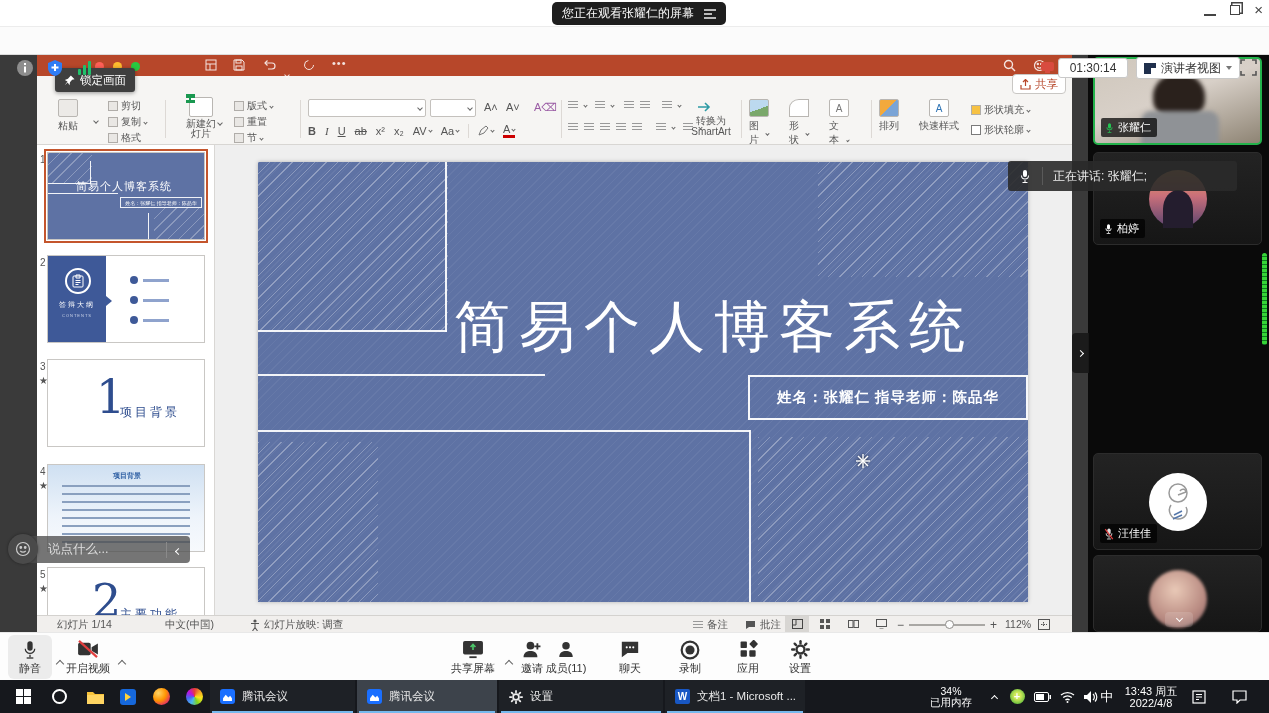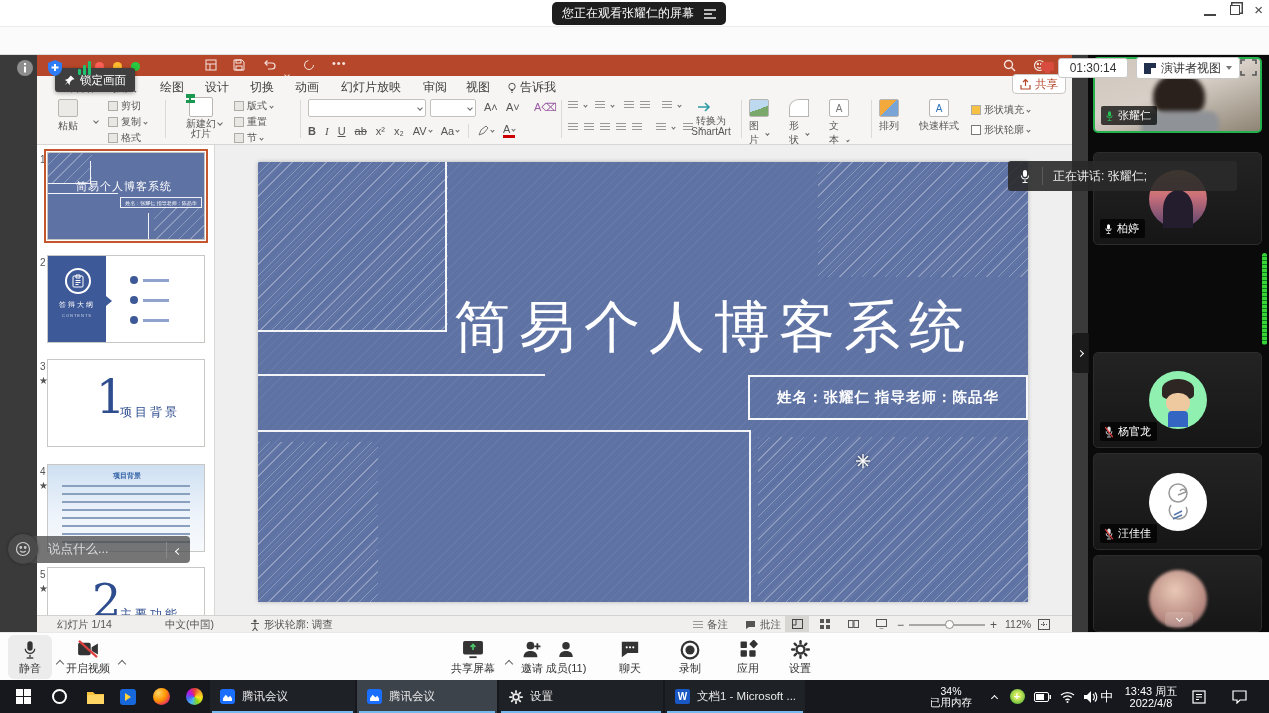--- a/index.html
+++ b/index.html
@@ -192,38 +192,20 @@
     <span class="abs tb-ico" style="left:996px">
         <svg width="13" height="13" viewBox="0 0 13 13" fill="none" stroke="#fff" stroke-width="1.2">
           <circle cx="6.5" cy="6.5" r="5"></circle>
           <circle cx="4.8" cy="5" r="0.6" fill="#fff"></circle>
           <circle cx="8.2" cy="5" r="0.6" fill="#fff"></circle>
           <path d="M4.3 8c1.3 1.4 3.1 1.4 4.4 0"></path>
         </svg>
       </span>
   </div>
 
-  <div class="abs" id="tabsrow">
-    <span class="tab" style="left:33px">开始</span>
-    <span class="tab" style="left:76px">插入</span>
-    <span class="tab" style="left:123px">绘图</span>
-    <span class="tab" style="left:168px">设计</span>
-    <span class="tab" style="left:213px">切换</span>
-    <span class="tab" style="left:258px">动画</span>
-    <span class="tab" style="left:304px">幻灯片放映</span>
-    <span class="tab" style="left:386px">审阅</span>
-    <span class="tab" style="left:429px">视图</span>
-    <span class="tab" style="left:470px;display:flex;align-items:center;gap:3px">
-        <svg width="10" height="12" viewBox="0 0 10 12" fill="none" stroke="#555" stroke-width="1">
-          <circle cx="5" cy="4.5" r="3.2"></circle>
-          <path d="M3.8 8.5h2.4M4.2 10.2h1.6"></path>
-        </svg>
-        <span>告诉我</span>
-      </span>
-  </div>
   <div class="abs" id="share-btn">
     <svg width="11" height="11" viewBox="0 0 11 11" fill="none" stroke="#B7472A" stroke-width="1.2">
         <path d="M1 6v4h9V6"></path>
         <path d="M5.5 1v6M3 3l2.5-2.5L8 3"></path>
       </svg>
     <span>共享</span>
   </div>
 
   <div class="abs" id="lock-tip">
     <svg width="11" height="11" viewBox="0 0 12 12">
@@ -490,21 +472,21 @@
   </div>
 
   <div class="abs" id="statusbar">
     <span class="sb" style="left:20px">幻灯片 1/14</span>
     <span class="sb" style="left:128px">中文(中国)</span>
     <span class="sb flex" style="left:213px;gap:4px">
       <svg width="10" height="12" viewBox="0 0 10 12">
           <circle cx="5" cy="2" r="1.6" fill="#555"></circle>
           <path d="M1 4.5h8M5 4.5v4M5 8.5L2.5 12M5 8.5L7.5 12" stroke="#555" stroke-width="1.1" fill="none"></path>
         </svg>
-      <span>形状轮廓: 调查</span>
+      <span>幻灯片放映: 调查</span>
     </span>
     <span class="sb flex" style="left:656px;gap:4px">
         <span class="pbar" style="margin:0"></span>
         <span>备注</span>
       </span>
     <span class="sb flex" style="left:708px;gap:4px">
       <svg width="11" height="10" viewBox="0 0 11 10">
           <path d="M1 1h9v6H4L1 9z" fill="#555"></path>
         </svg>
       <span>批注</span>
@@ -571,21 +553,21 @@
         <rect x="11" y="21" width="2" height="4"></rect>
         <rect x="7" y="25" width="10" height="2"></rect>
       </svg>
   </span>
   <span style="width:1px;height:18px;background:#5a5a5a;margin-right:10px"></span>
   <span>正在讲话: 张耀仁;</span>
 </div>
 
 <div class="abs" id="sidebar">
 
-  <div class="tile" style="top:2px;height:76px;border:2px solid #23b24b;background:linear-gradient(160deg,#cfc7bc,#d8d0c8 45%,#8e8474)">
+  <div class="tile" style="top:2px;height:88px;border:2px solid #23b24b;background:linear-gradient(160deg,#cfc7bc,#d8d0c8 45%,#8e8474)">
     <div style="position:absolute;left:58px;top:14px;width:52px;height:46px;border-radius:50% 50% 42% 42%;background:#2a211c;filter:blur(2px)"></div>
     <div style="position:absolute;left:46px;top:52px;width:78px;height:40px;background:#8f9296;border-radius:10px 10px 0 0;filter:blur(2px)"></div>
     <div style="position:absolute;left:58px;top:-1px;width:26px;height:14px;background:rgba(0,0,0,.3);border-radius:0 0 4px 4px;display:flex;align-items:center;justify-content:center">
         <i class="cv w up" style="width:5px;height:5px;margin-top:3px"></i>
       </div>
     <div class="nbadge">
       <svg width="9" height="12" viewBox="0 0 24 28" fill="#23c552">
           <rect x="8" y="1" width="8" height="14" rx="4"></rect>
           <path d="M4 12a8 8 0 0 0 16 0h-2a6 6 0 0 1-12 0z"></path>
           <rect x="11" y="21" width="2" height="4"></rect>
@@ -605,39 +587,20 @@
           <path d="M4 12a8 8 0 0 0 16 0h-2a6 6 0 0 1-12 0z"></path>
           <rect x="11" y="21" width="2" height="4"></rect>
           <rect x="7" y="25" width="10" height="2"></rect>
         </svg>
       <span>柏婷</span>
     </div>
   </div>
 
   <div class="abs" style="left:174px;top:198px;width:5px;height:92px;border-radius:3px;background:repeating-linear-gradient(180deg,#37d437 0 3px,#0f7d20 3px 4px)"></div>
 
-  <div class="tile" style="top:297px;height:96px">
-    <div class="avatar" style="background:#8ff0b0">
-      <i style="position:absolute;left:13px;top:8px;width:32px;height:20px;border-radius:50% 50% 20% 20%;background:#2d2622"></i>
-      <i style="position:absolute;left:17px;top:22px;width:24px;height:20px;border-radius:45%;background:#eec9a0"></i>
-      <i style="position:absolute;left:19px;top:40px;width:20px;height:16px;background:#3565c2;border-radius:4px 4px 0 0"></i>
-    </div>
-    <div class="nbadge">
-      <svg width="10" height="12" viewBox="0 0 24 28">
-          <g fill="#ddd">
-            <rect x="8" y="1" width="8" height="14" rx="4"></rect>
-            <path d="M4 12a8 8 0 0 0 16 0h-2a6 6 0 0 1-12 0z"></path>
-            <rect x="11" y="21" width="2" height="4"></rect>
-            <rect x="7" y="25" width="10" height="2"></rect>
-          </g>
-          <line x1="3" y1="2" x2="21" y2="26" stroke="#e03e3e" stroke-width="3"></line>
-        </svg>
-      <span>杨官龙</span>
-    </div>
-  </div>
 
   <div class="tile" style="top:398px;height:97px">
     <div class="avatar" style="background:#fff">
       <svg style="position:absolute;left:10px;top:8px" width="38" height="44" viewBox="0 0 38 44" fill="none" stroke="#9a9a9a" stroke-width="1.5">
           <circle cx="19" cy="12" r="9"></circle>
           <path d="M21 10c2-3 6-2 6 1l-8 3"></path>
           <path d="M12 24c-4 6 0 14 7 14s11-6 8-12"></path>
           <path d="M15 34l8-4M14 38l9-4" stroke="#5577aa"></path>
         </svg>
     </div>

